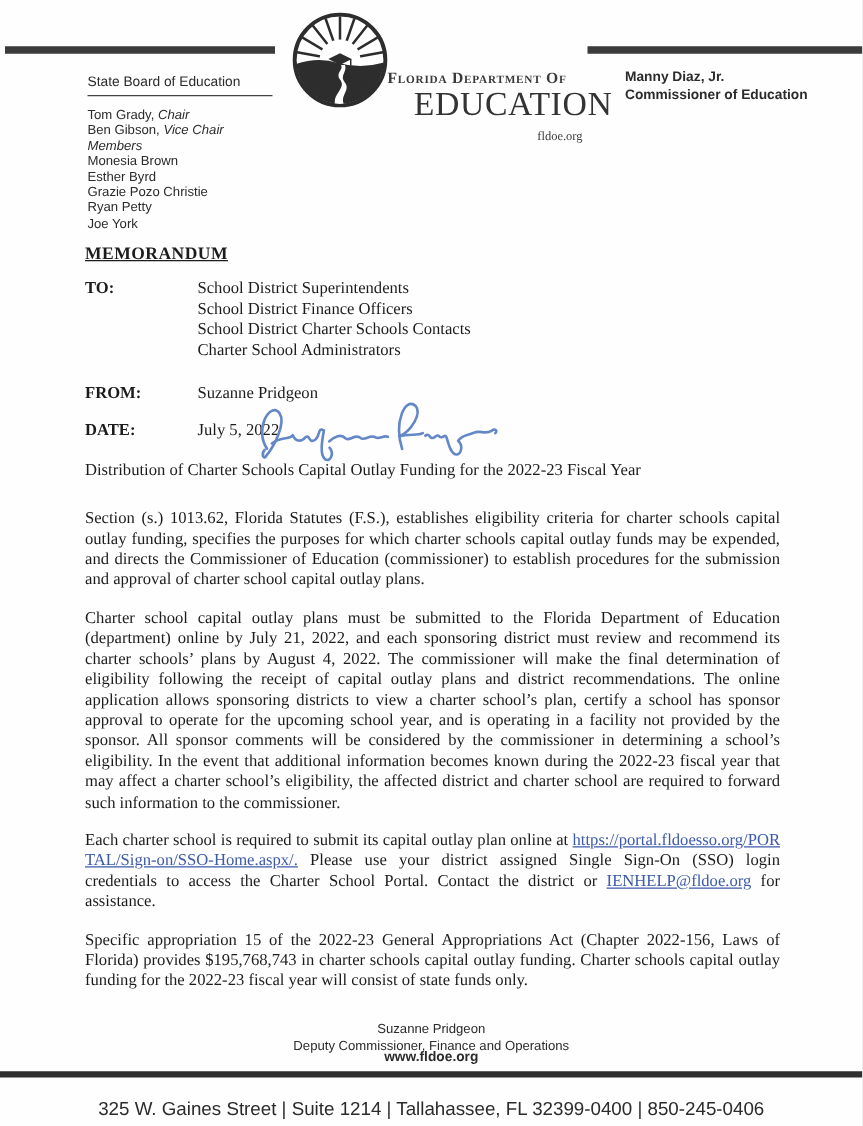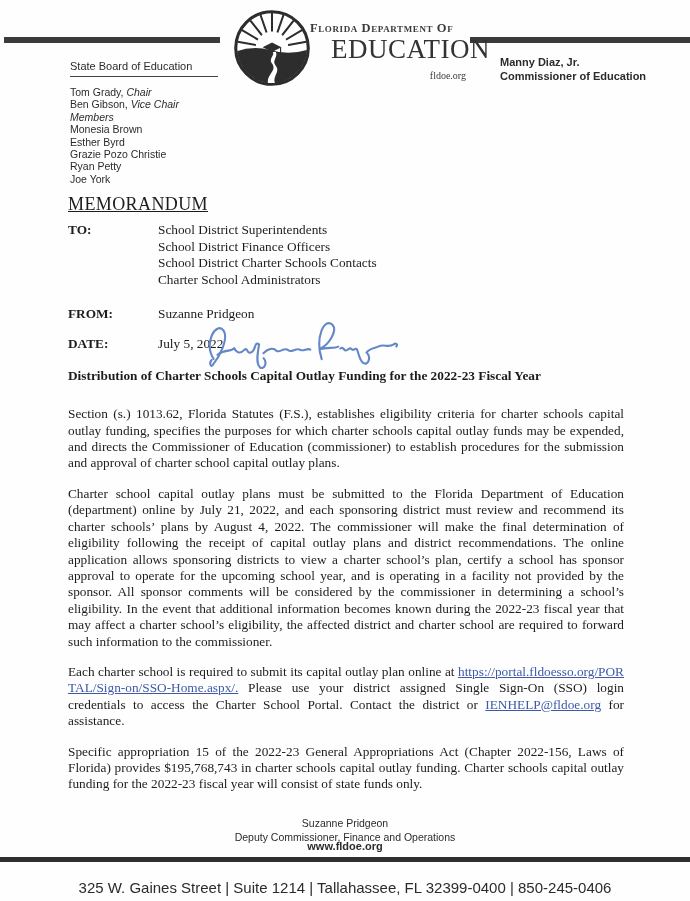--- a/index.html
+++ b/index.html
@@ -7,40 +7,40 @@
     position:relative;width:690px;height:901px;margin:0 auto;
     background:#fefefe;overflow:hidden;
     font-family:"Liberation Serif",serif;color:#1c1c1c;
   }
   
   .bar{position:absolute;height:6px;background:#3b3b3b;}
   .bar-left{left:4px;top:37px;width:216px;}
   .bar-right{left:470px;top:37px;width:220px;}
   .seal{position:absolute;left:233px;top:9px;width:78px;height:78px;}
   .wordmark{position:absolute;left:310px;top:21px;width:156px;}
-  .wm-line1{font-variant:small-caps;font-weight:bold;font-size:12.5px;letter-spacing:0.6px;color:#3a3a3a;white-space:nowrap;}
+  .wm-line1{font-variant:small-caps;font-weight:bold;font-size:12.5px;letter-spacing:0.6px;color:#3a3a3a;white-space:nowrap;margin-top:34px;}
   .wm-line2{font-size:27px;letter-spacing:0.5px;color:#333;line-height:27px;white-space:nowrap;padding-left:21px;}
   .wm-rule{display:flex;align-items:flex-end;margin-top:2px;flex-direction:column;}
   .wm-rule .rule{flex:1;border-bottom:1.5px solid #555;margin-bottom:4px;}
   .wm-site{font-size:10px;color:#3a3a3a;margin-left:4px;white-space:nowrap;}
   .board{position:absolute;left:70px;top:56px;width:170px;font-family:"Liberation Sans",sans-serif;}
   .board-title{font-weight:normal;font-size:11px;color:#2b2b2b;border-bottom:1.2px solid #444;padding-bottom:4px;display:inline-block;min-width:148px;}
   .board-lines{margin-top:9px;font-size:10.5px;line-height:12.4px;color:#2b2b2b;}
   .italic{font-style:italic;}
   .commissioner{position:absolute;left:500px;top:56px;font-family:"Liberation Sans",sans-serif;font-weight:bold;font-size:11px;line-height:13.5px;color:#2b2b2b;}
   
   .content{position:absolute;left:68px;top:196px;width:556px;font-size:13.3px;line-height:16.4px;}
-  .memo-heading{font-weight:normal;font-size:18px;letter-spacing:0.4px;text-decoration:underline;margin:0 0 10px 0;}
+  .memo-heading{font-weight:bold;font-size:14px;letter-spacing:0.4px;text-decoration:underline;margin:0 0 10px 0;}
   .row{display:flex;}
   .row .lbl{width:90px;flex:0 0 90px;font-weight:bold;}
   .row-to{}
   .row-from{margin-top:18px;}
   .row-date{margin-top:14px;}
   .row-subject{margin-top:15px;}
-  .subject-val{font-weight:bold;}
+  .subject-val{font-weight:normal;}
   .para{text-align:justify;margin:14px 0 0 0;}
   a.doclink{color:#3d5aa9;text-decoration:underline;word-break:break-all;}
   .signature{position:absolute;left:197px;top:310px;width:205px;height:62px;pointer-events:none;}
   
   .closing{position:absolute;left:0;right:0;top:817px;text-align:center;font-family:"Liberation Sans",sans-serif;font-size:10.5px;line-height:13.5px;color:#2b2b2b;}
   .footer-bar{position:absolute;left:0;top:857px;width:690px;height:4.5px;background:#2f2f2f;}
   .footer-site{position:absolute;left:0;right:0;top:840px;text-align:center;font-family:"Liberation Sans",sans-serif;font-weight:bold;font-size:11px;color:#2b2b2b;}
   .footer-addr{position:absolute;left:0;right:0;top:879px;text-align:center;font-family:"Liberation Sans",sans-serif;font-size:15px;color:#2b2b2b;}
 </style>
 </head>

